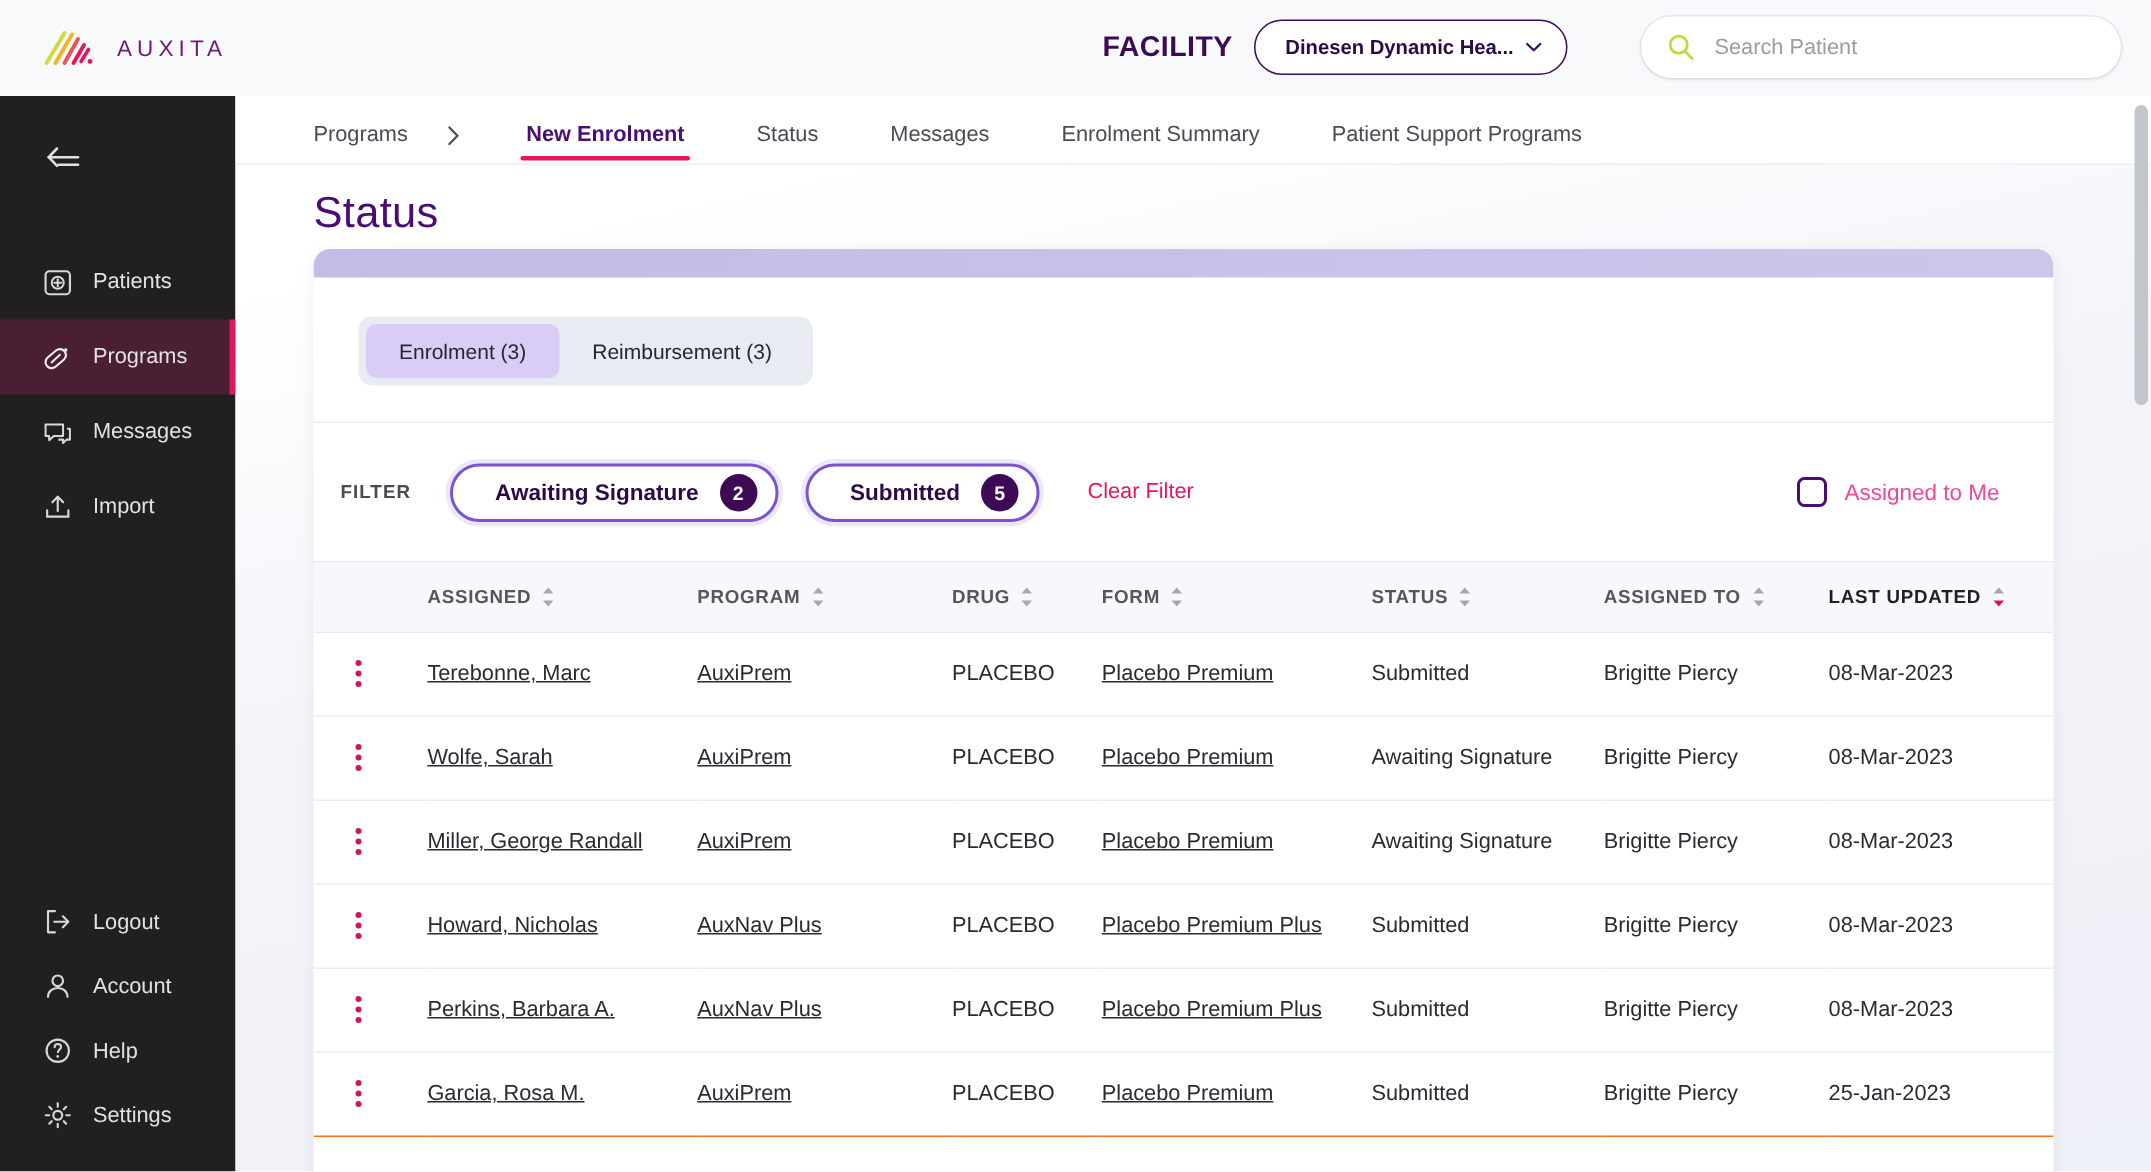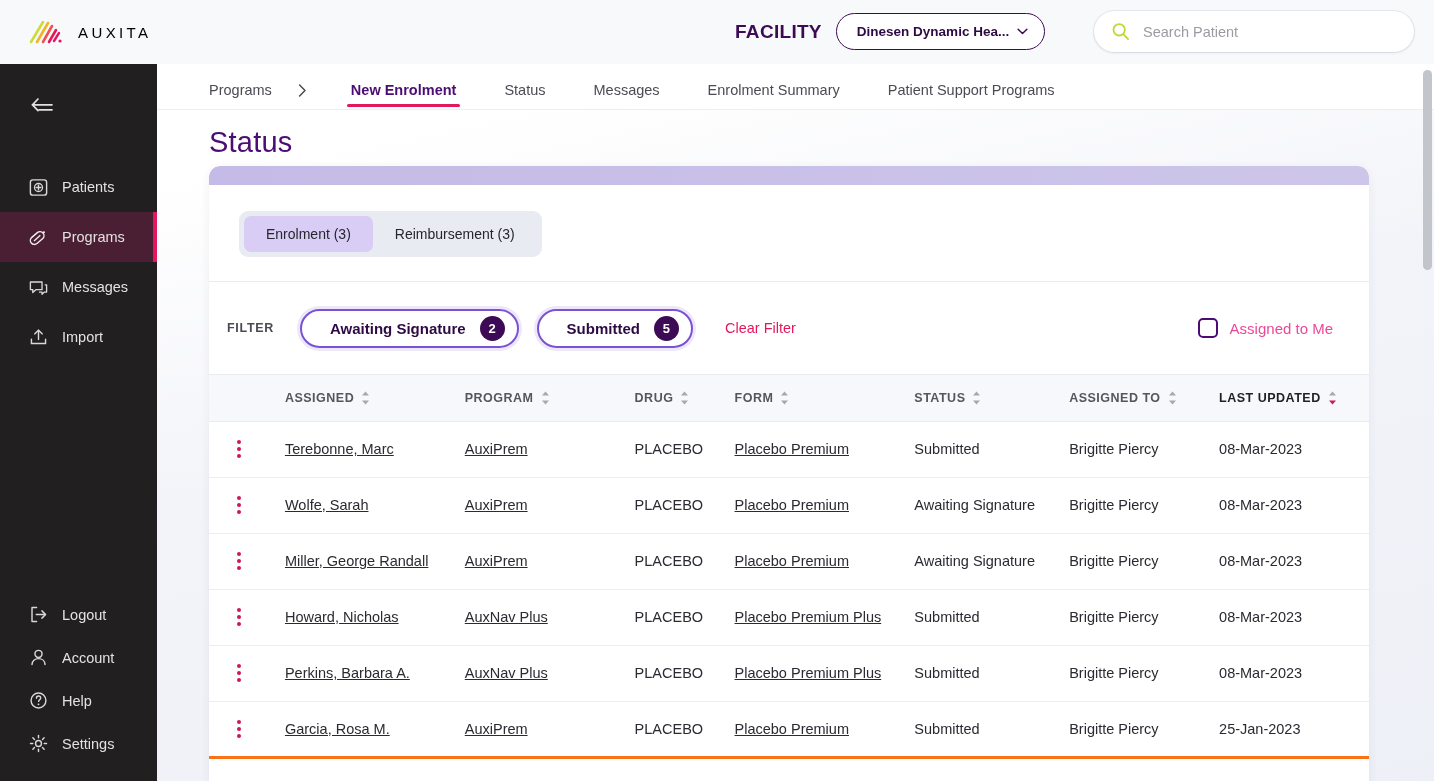--- a/index.html
+++ b/index.html
@@ -16,21 +16,21 @@
   .topbar {
     position: absolute; top: 0; left: 0;
     width: 1434px; height: 64px;
     background: #f8f9fb;
     display: flex; align-items: center;
   }
   .logo-wrap { display: flex; align-items: center; margin-left: 26px; }
   .logo-mark { width: 40px; height: 26px; display: block; }
   .logo-text {
     margin-left: 12px; font-size: 15px; letter-spacing: 3.4px;
-    color: #000000; font-weight: 400;
+    color: #701a75; font-weight: 400;
   }
 
   .facility-group {
     position: absolute; left: 735px; top: 13px;
     display: flex; align-items: center; gap: 14px;
   }
   .facility-label {
     font-size: 19px; font-weight: bold; color: #3d0b56;
     letter-spacing: 0.3px;
   }
@@ -181,21 +181,21 @@
     border-bottom: 1px solid #e9ebf1;
   }
   thead th .th-in { display: inline-flex; align-items: center; gap: 7px; cursor: pointer; }
   thead th.sorted .th-label { color: #1f1f26; }
   .sort-ico { width: 9px; height: 14px; display: block; }
 
   tbody td {
     height: 56px; font-size: 14.5px; color: #2a2a32;
     border-bottom: 1px solid #ecedf2; vertical-align: middle; padding: 0;
   }
-  tbody tr:last-child td { border-bottom: 3px solid #f97316; }
+  tbody tr:last-child td { border-bottom: 1px solid #f97316; }
   .lnk { color: #2a2a32; text-decoration: underline; cursor: pointer; }
   .kebab {
     width: 4px; height: 18px; display: flex; flex-direction: column;
     justify-content: space-between; margin-left: 28px; cursor: pointer;
   }
   .kebab i { width: 4px; height: 4px; border-radius: 50%; background: #cf155d; display:block; }
 
   .col-k { width: 76px; }
   .col-patient { width: 180px; }
   .col-program { width: 170px; }

